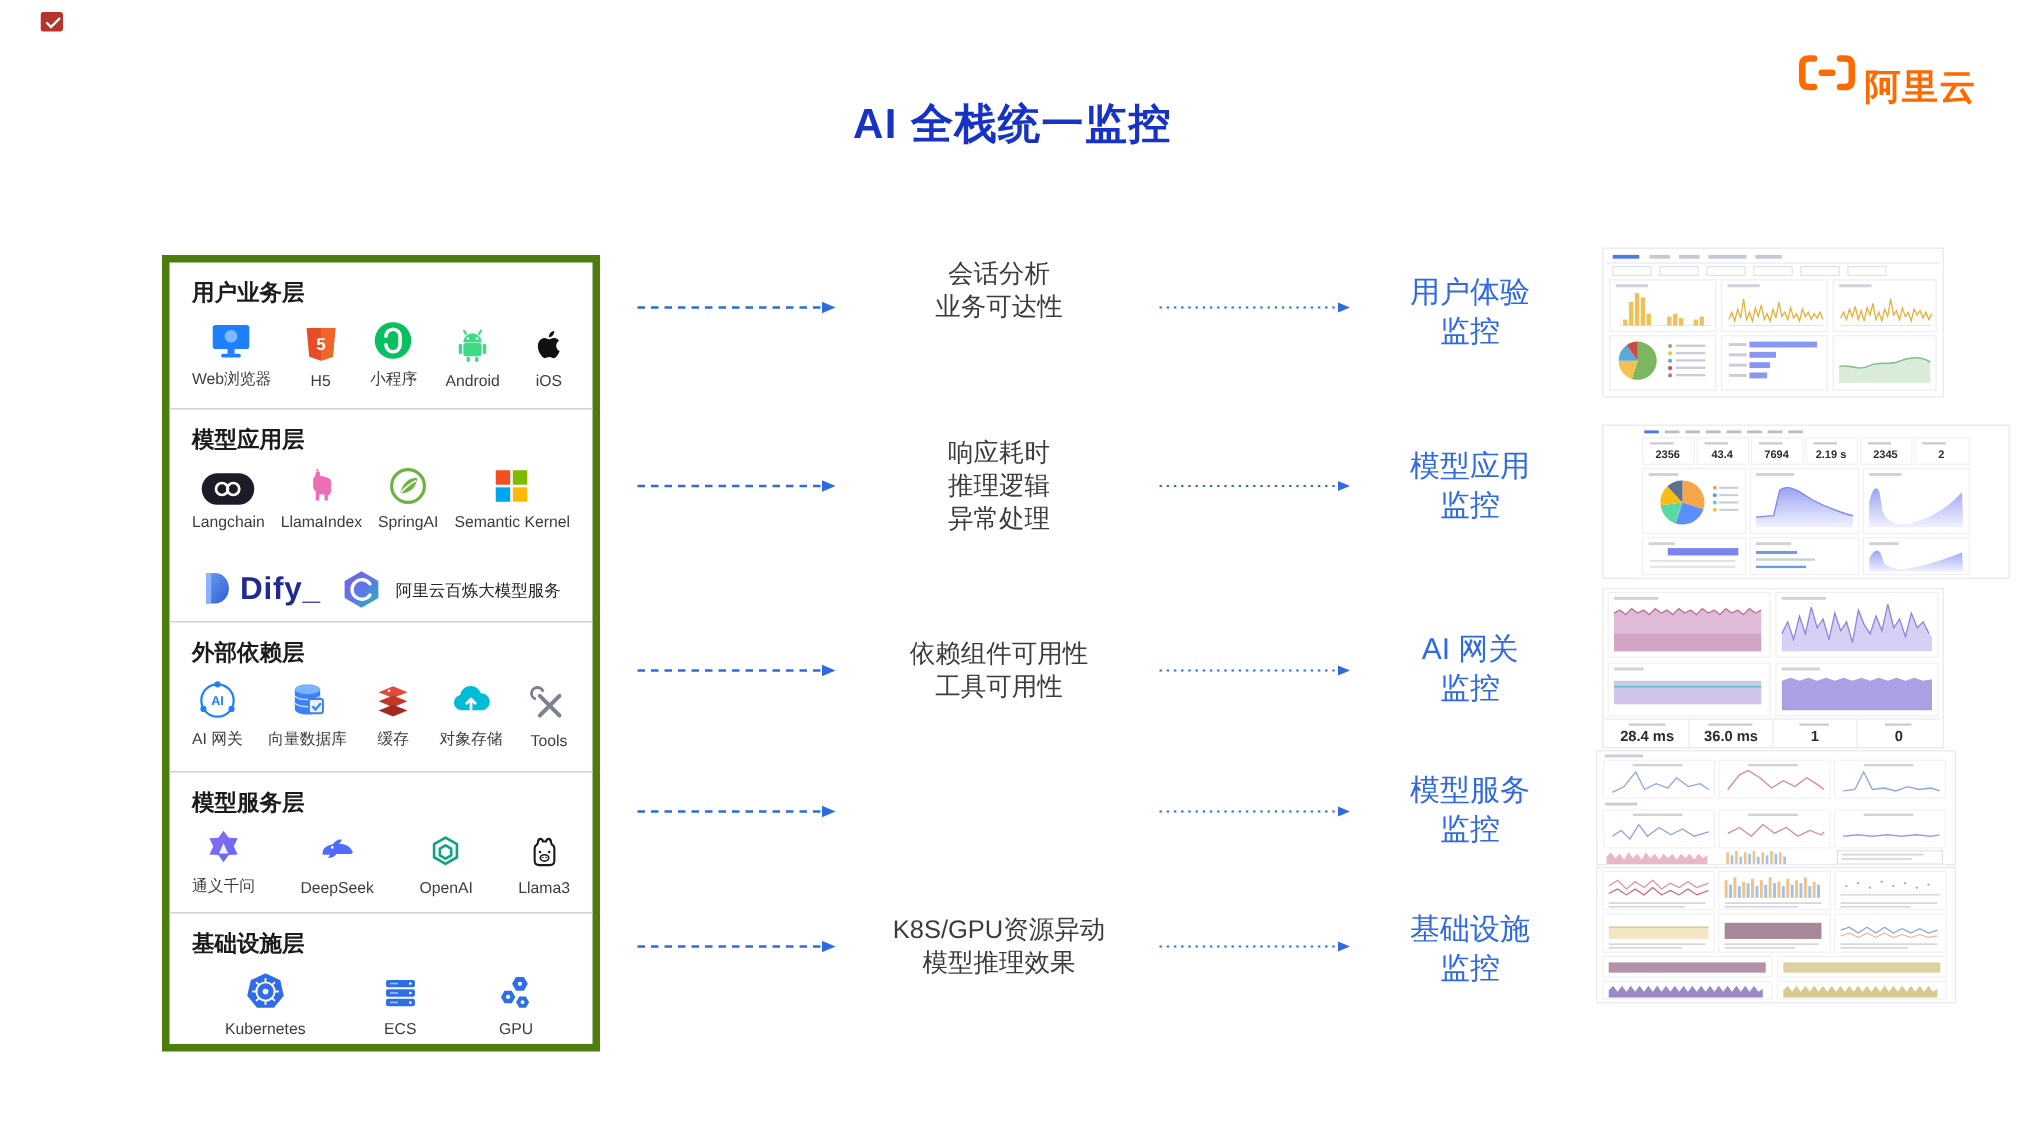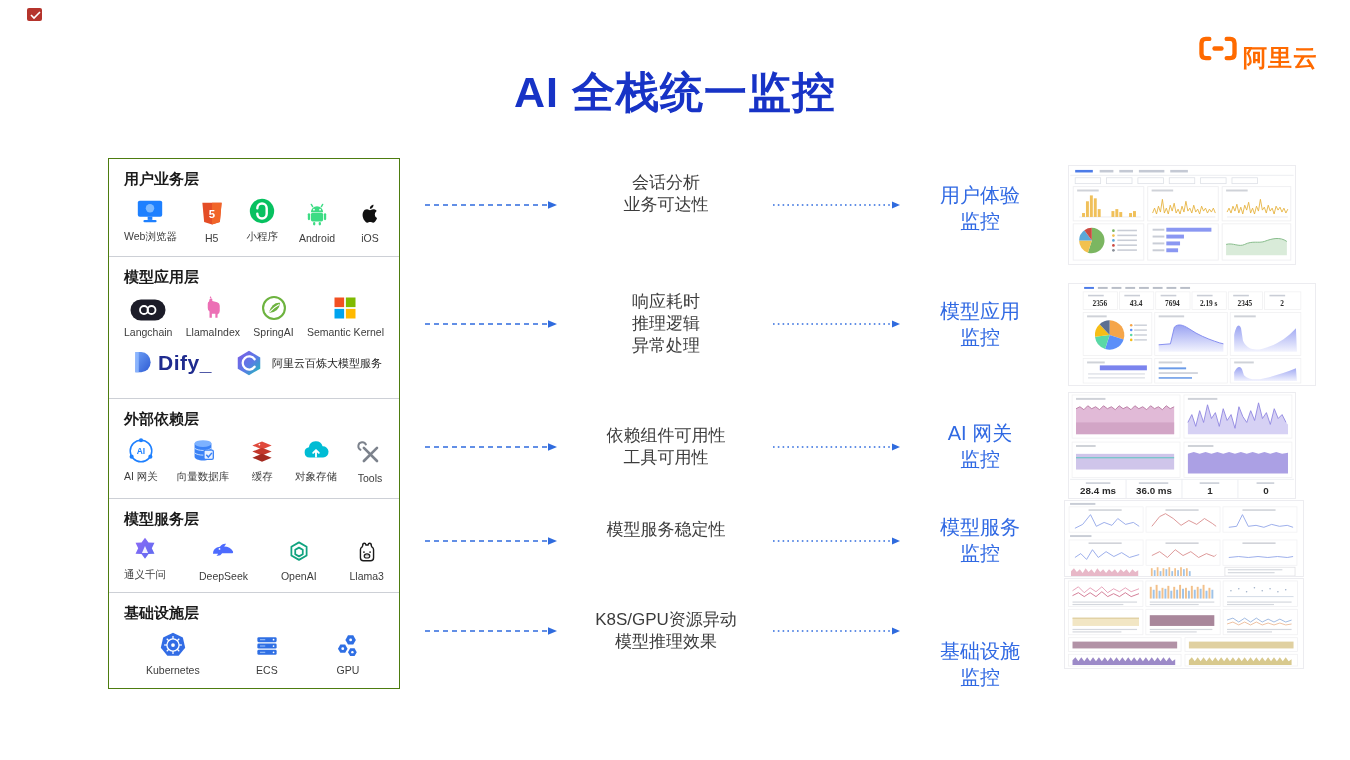--- a/index.html
+++ b/index.html
@@ -1,55 +1,55 @@
 <!DOCTYPE html>
 <html><head>
 <meta charset="utf-8">
 <style>
   html,body{margin:0;padding:0;background:#fff;}
   .canvas{position:relative;width:1350px;height:760px;background:#fff;overflow:hidden;
           font-family:"Liberation Sans","DejaVu Sans",sans-serif;}
   
   .deck-logo{position:absolute;left:27px;top:7px;width:18px;height:16px;}
   .title{position:absolute;top:64px;left:0;width:100%;text-align:center;
-         font-size:43px;font-weight:700;color:#1733C6;letter-spacing:1px;}
+         font-size:28px;font-weight:700;color:#1733C6;letter-spacing:1px;}
   .brand{position:absolute;top:22px;right:32px;display:flex;align-items:center;gap:5px;}
   .brand-text{color:#FF6A00;font-size:24px;font-weight:700;letter-spacing:1px;margin-top:20px;}
   
-  .stack{position:absolute;left:108px;top:158px;width:292px;height:531px;
-         border:1px solid #4d7c0f;background:#fff;box-sizing:border-box;}
+  .stack{position:absolute;left:108px;top:170px;width:292px;height:531px;
+         border:5px solid #4d7c0f;background:#fff;box-sizing:border-box;}
   .layer{position:relative;border-top:1px solid #cdd0d6;padding:11px 15px 0;box-sizing:border-box;}
   .layer:first-child{border-top:0;}
   .l1{height:97px}.l2{height:142px}.l3{height:100px}.l4{height:94px}.l5{height:96px}
   .layer-label{font-size:15px;font-weight:700;color:#1b1b1b;}
   .icon-row{display:flex;justify-content:space-between;align-items:flex-end;margin-top:7px;}
   .icon-row.narrow{padding:0 22px;align-items:flex-end;}
   .icon-cell{display:flex;flex-direction:column;align-items:center;gap:4px;}
   .icon-cap{font-size:10.5px;color:#3c3c3c;white-space:nowrap;}
-  .logo-row{display:flex;align-items:center;margin-top:10px;gap:22px;padding-left:6px;justify-content:center;}
+  .logo-row{display:flex;align-items:center;margin-top:24px;gap:12px;padding-left:6px;}
   .dify{display:flex;align-items:center;gap:4px;}
   .dify-word{font-size:21px;font-weight:800;color:#1F2B8F;letter-spacing:.5px;}
   .bailian{display:flex;align-items:center;gap:8px;}
   .bailian-label{font-size:11px;color:#222;font-weight:500;white-space:nowrap;}
   
   .conn{position:absolute;height:10px;}
   .arrow{left:424px;width:134px;}
   .dotline{left:772px;width:130px;}
   .a1{top:200px}.a2{top:319px}.a3{top:442px}.a4{top:536px}.a5{top:626px}
   .metrics{position:absolute;left:556px;width:220px;text-align:center;color:#3c3c3c;
            font-size:17px;line-height:22px;}
   .m1{top:172px}.m2{top:291px}.m3{top:425px}.m4{top:519px}.m5{top:609px}
   .monitor{position:absolute;left:903px;width:154px;text-align:center;color:#3069E3;
            font-size:20px;line-height:26px;font-weight:500;}
-  .mo1{top:182px}.mo2{top:298px}.mo3{top:420px}.mo4{top:514px}.mo5{top:638px}
+  .mo1{top:182px}.mo2{top:298px}.mo3{top:420px}.mo4{top:514px}.mo5{top:607px}
   
   .dash{position:absolute;background:#fff;border:1px solid #ececf0;box-sizing:border-box;}
   .dash svg{display:block;width:100%;height:100%;}
   .dash1{left:1068px;top:165px;width:228px;height:100px;}
-  .dash2{left:1068px;top:283px;width:248px;height:103px;font-family:Liberation Serif, serif;}
+  .dash2{left:1068px;top:283px;width:272px;height:103px;}
   .dash3{left:1068px;top:392px;width:228px;height:107px;}
   .dash4{left:1064px;top:500px;width:240px;height:77px;}
   .dash5{left:1064px;top:578px;width:240px;height:91px;}
 </style>
 </head>
 <body>
 
 <div class="canvas">
 
   <div class="deck-logo">
@@ -387,21 +387,20 @@
   <div class="metrics m2">
     <div>响应耗时</div>
     <div>推理逻辑</div>
     <div>异常处理</div>
   </div>
   <div class="metrics m3">
     <div>依赖组件可用性</div>
     <div>工具可用性</div>
   </div>
   <div class="metrics m4">
-    <div>模型服务稳定性</div>
   </div>
   <div class="metrics m5">
     <div>K8S/GPU资源异动</div>
     <div>模型推理效果</div>
   </div>
 
   <div class="monitor mo1">
     <div>用户体验</div>
     <div>监控</div>
   </div>

